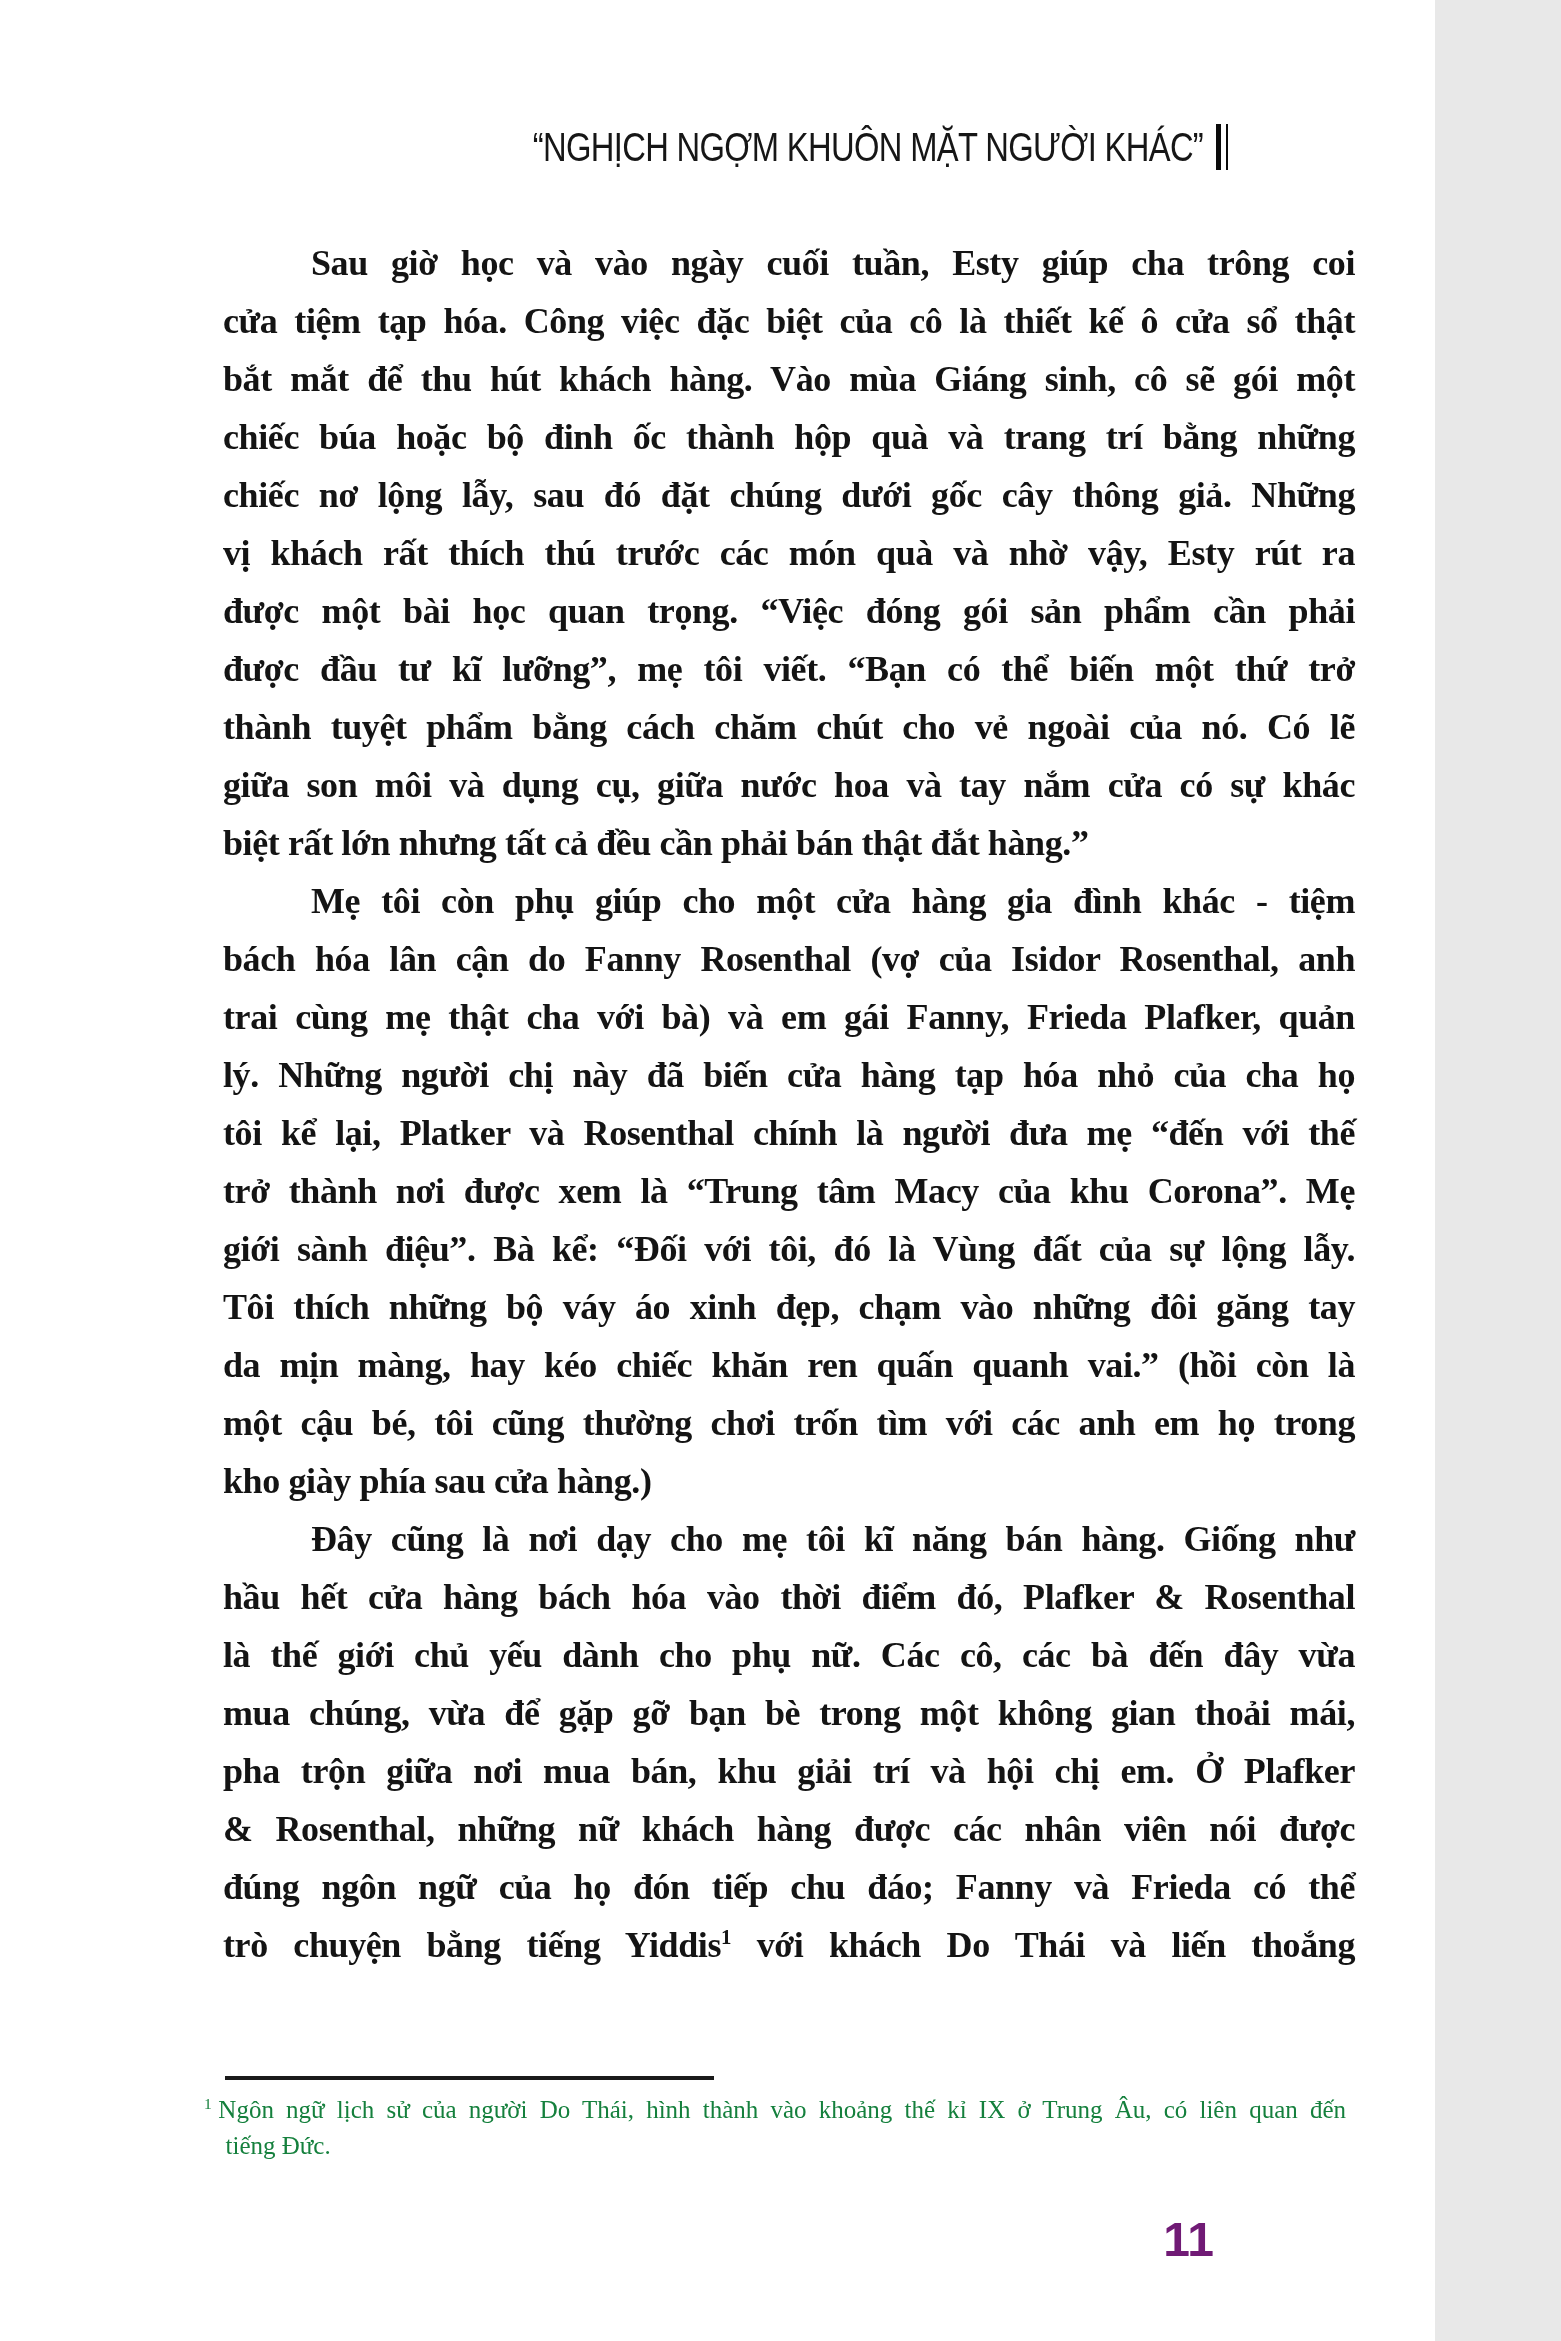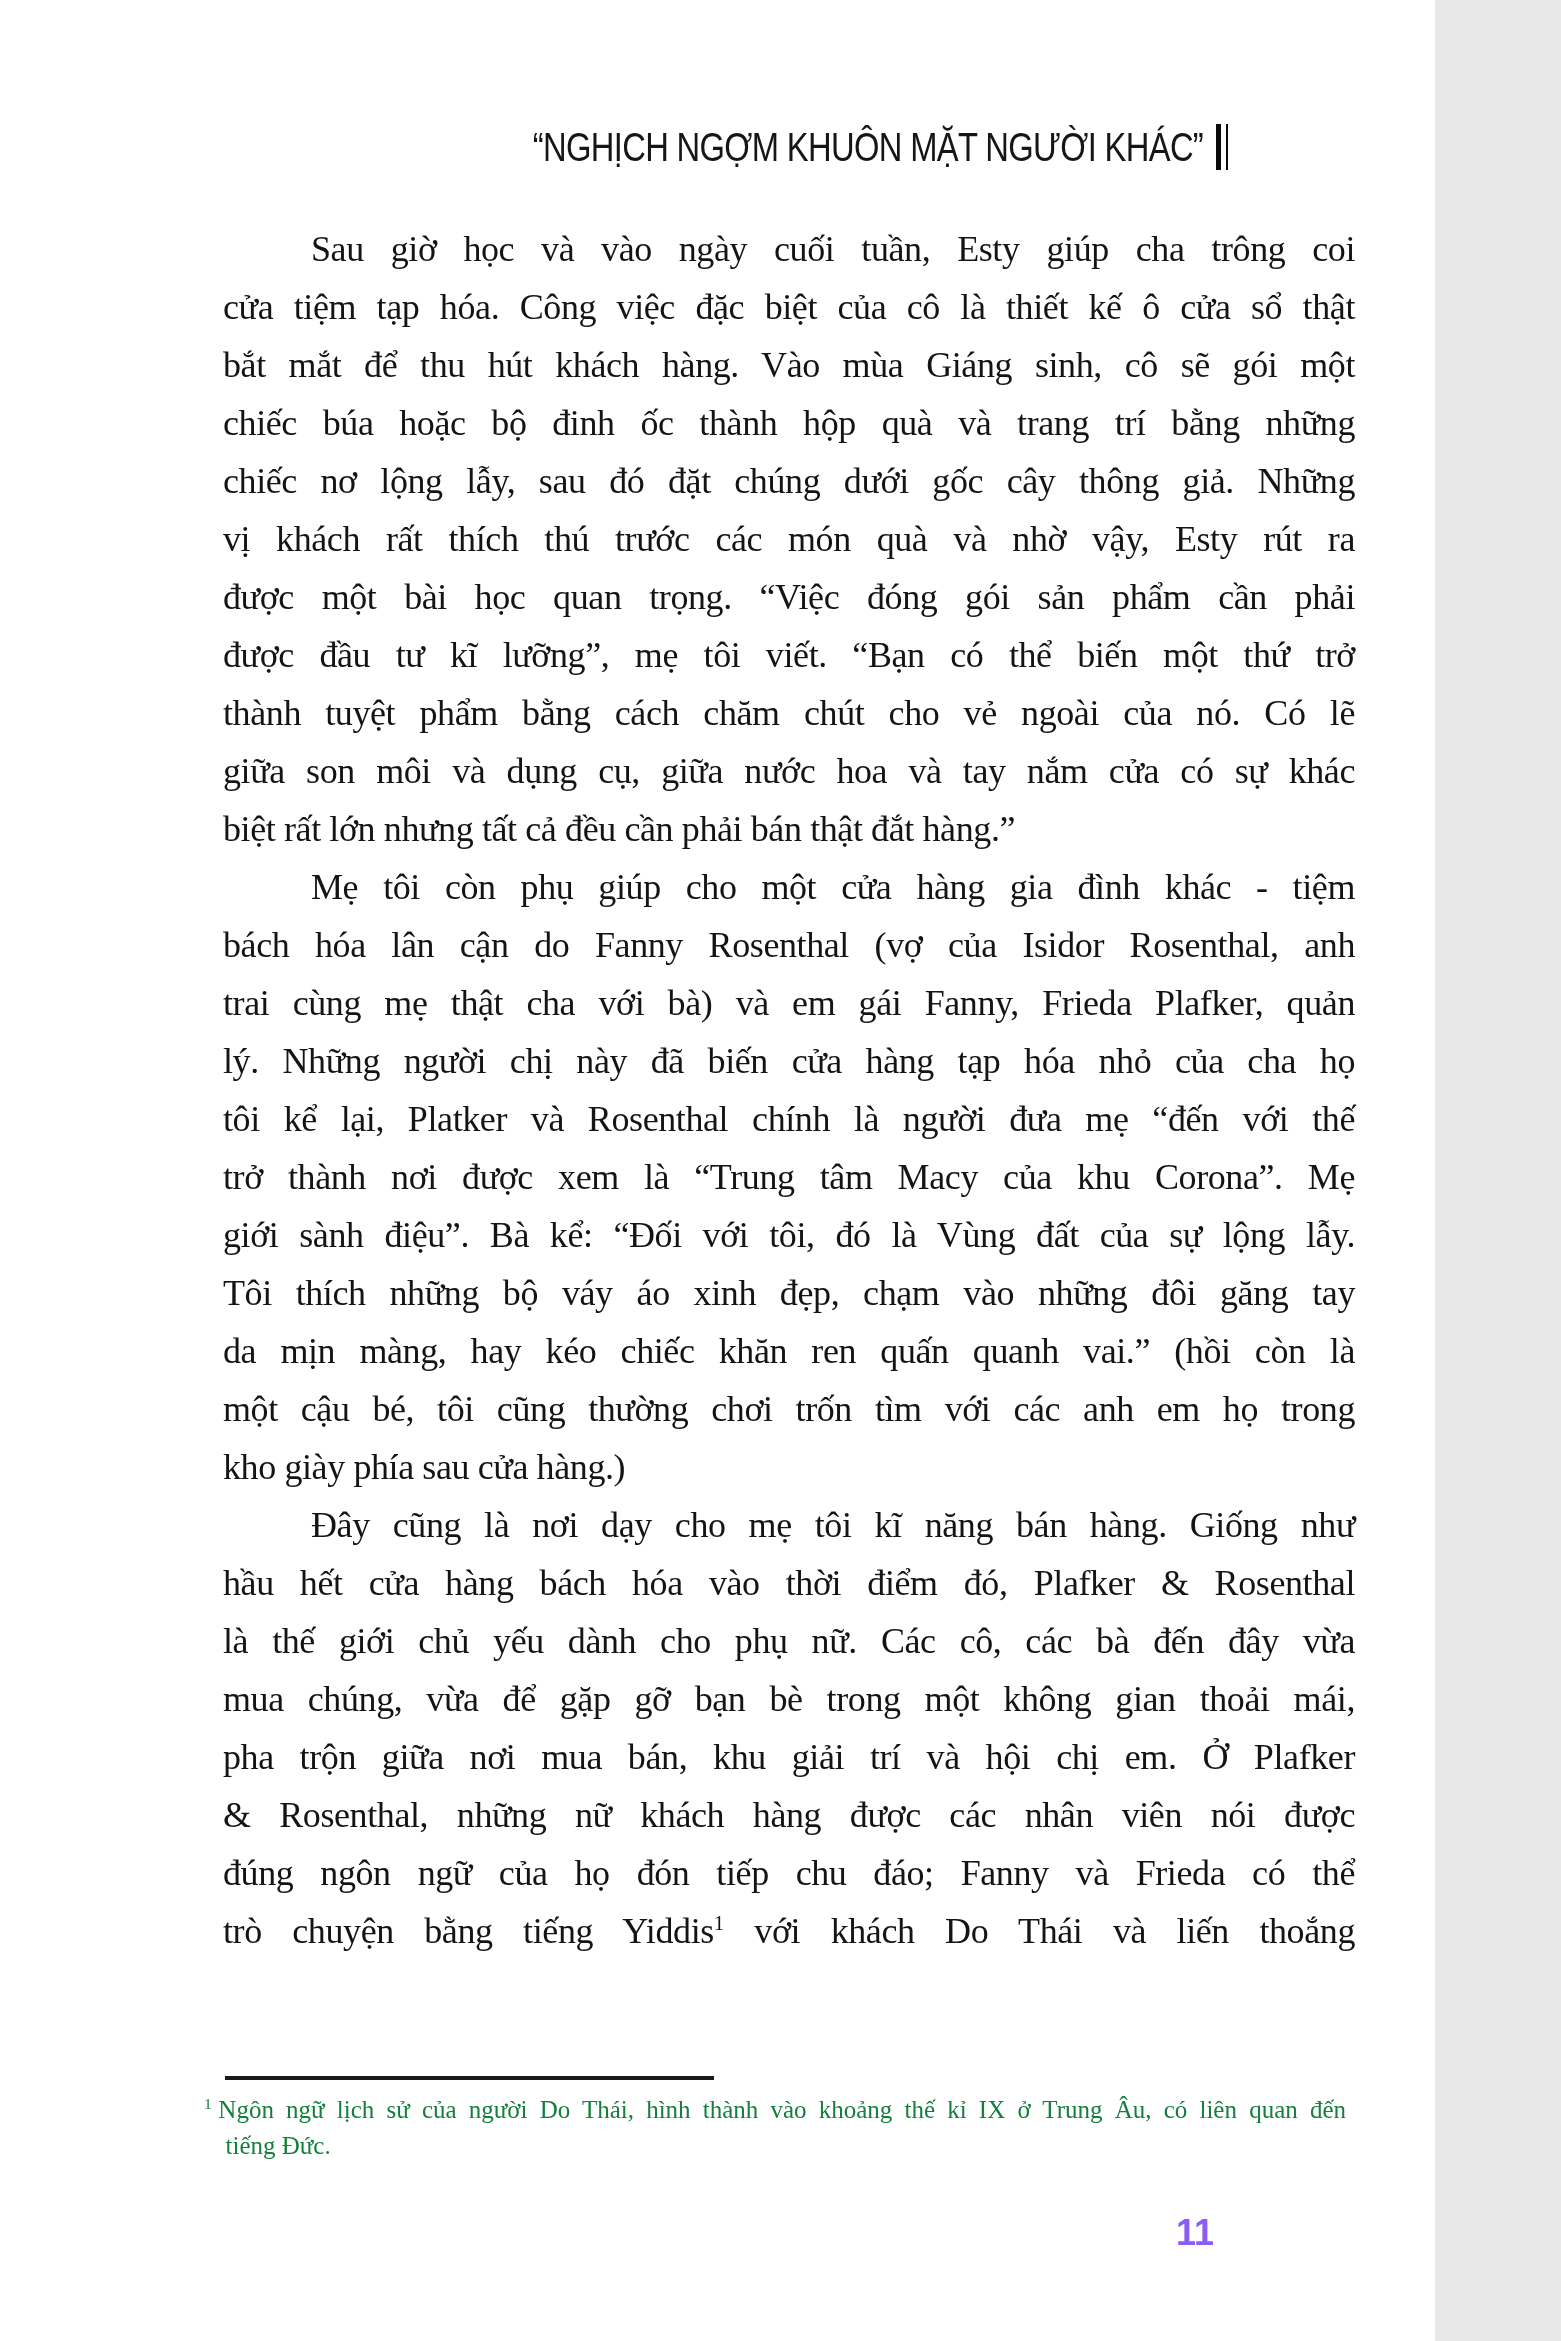--- a/index.html
+++ b/index.html
@@ -33,22 +33,23 @@
     display:inline-block;
     height:46px;
     width:5px;
     border-left:5.8px solid #0b0b0b;
     border-right:2.5px solid #0b0b0b;
   }
   
   .body-text{
     position:absolute;
     left:223px;
-    top:220px;
+    top:234px;
     width:1132px;
+    font-weight:bold;
   }
   .line{
     height:58px;
     line-height:58px;
     font-size:36px;
     text-align:justify;
     text-align-last:justify;
     white-space:nowrap;
     letter-spacing:-0.4px;
   }
@@ -92,22 +93,22 @@
     padding-left:21.5px;
     text-align:left;
   }
   
   .page-number{
     position:absolute;
     top:2212px;
     right:221px;
     font-family:"Liberation Sans", sans-serif;
     font-weight:bold;
-    font-size:36px;
-    color:#8b5cf6;
+    font-size:48px;
+    color:#701a75;
   }
 </style>
 </head>
 <body>
 
 <div class="page">
 
   <header class="running-head">
     <span class="head-title">“NGHỊCH NGỢM KHUÔN MẶT NGƯỜI KHÁC”</span>
     <span class="double-bar"></span>

